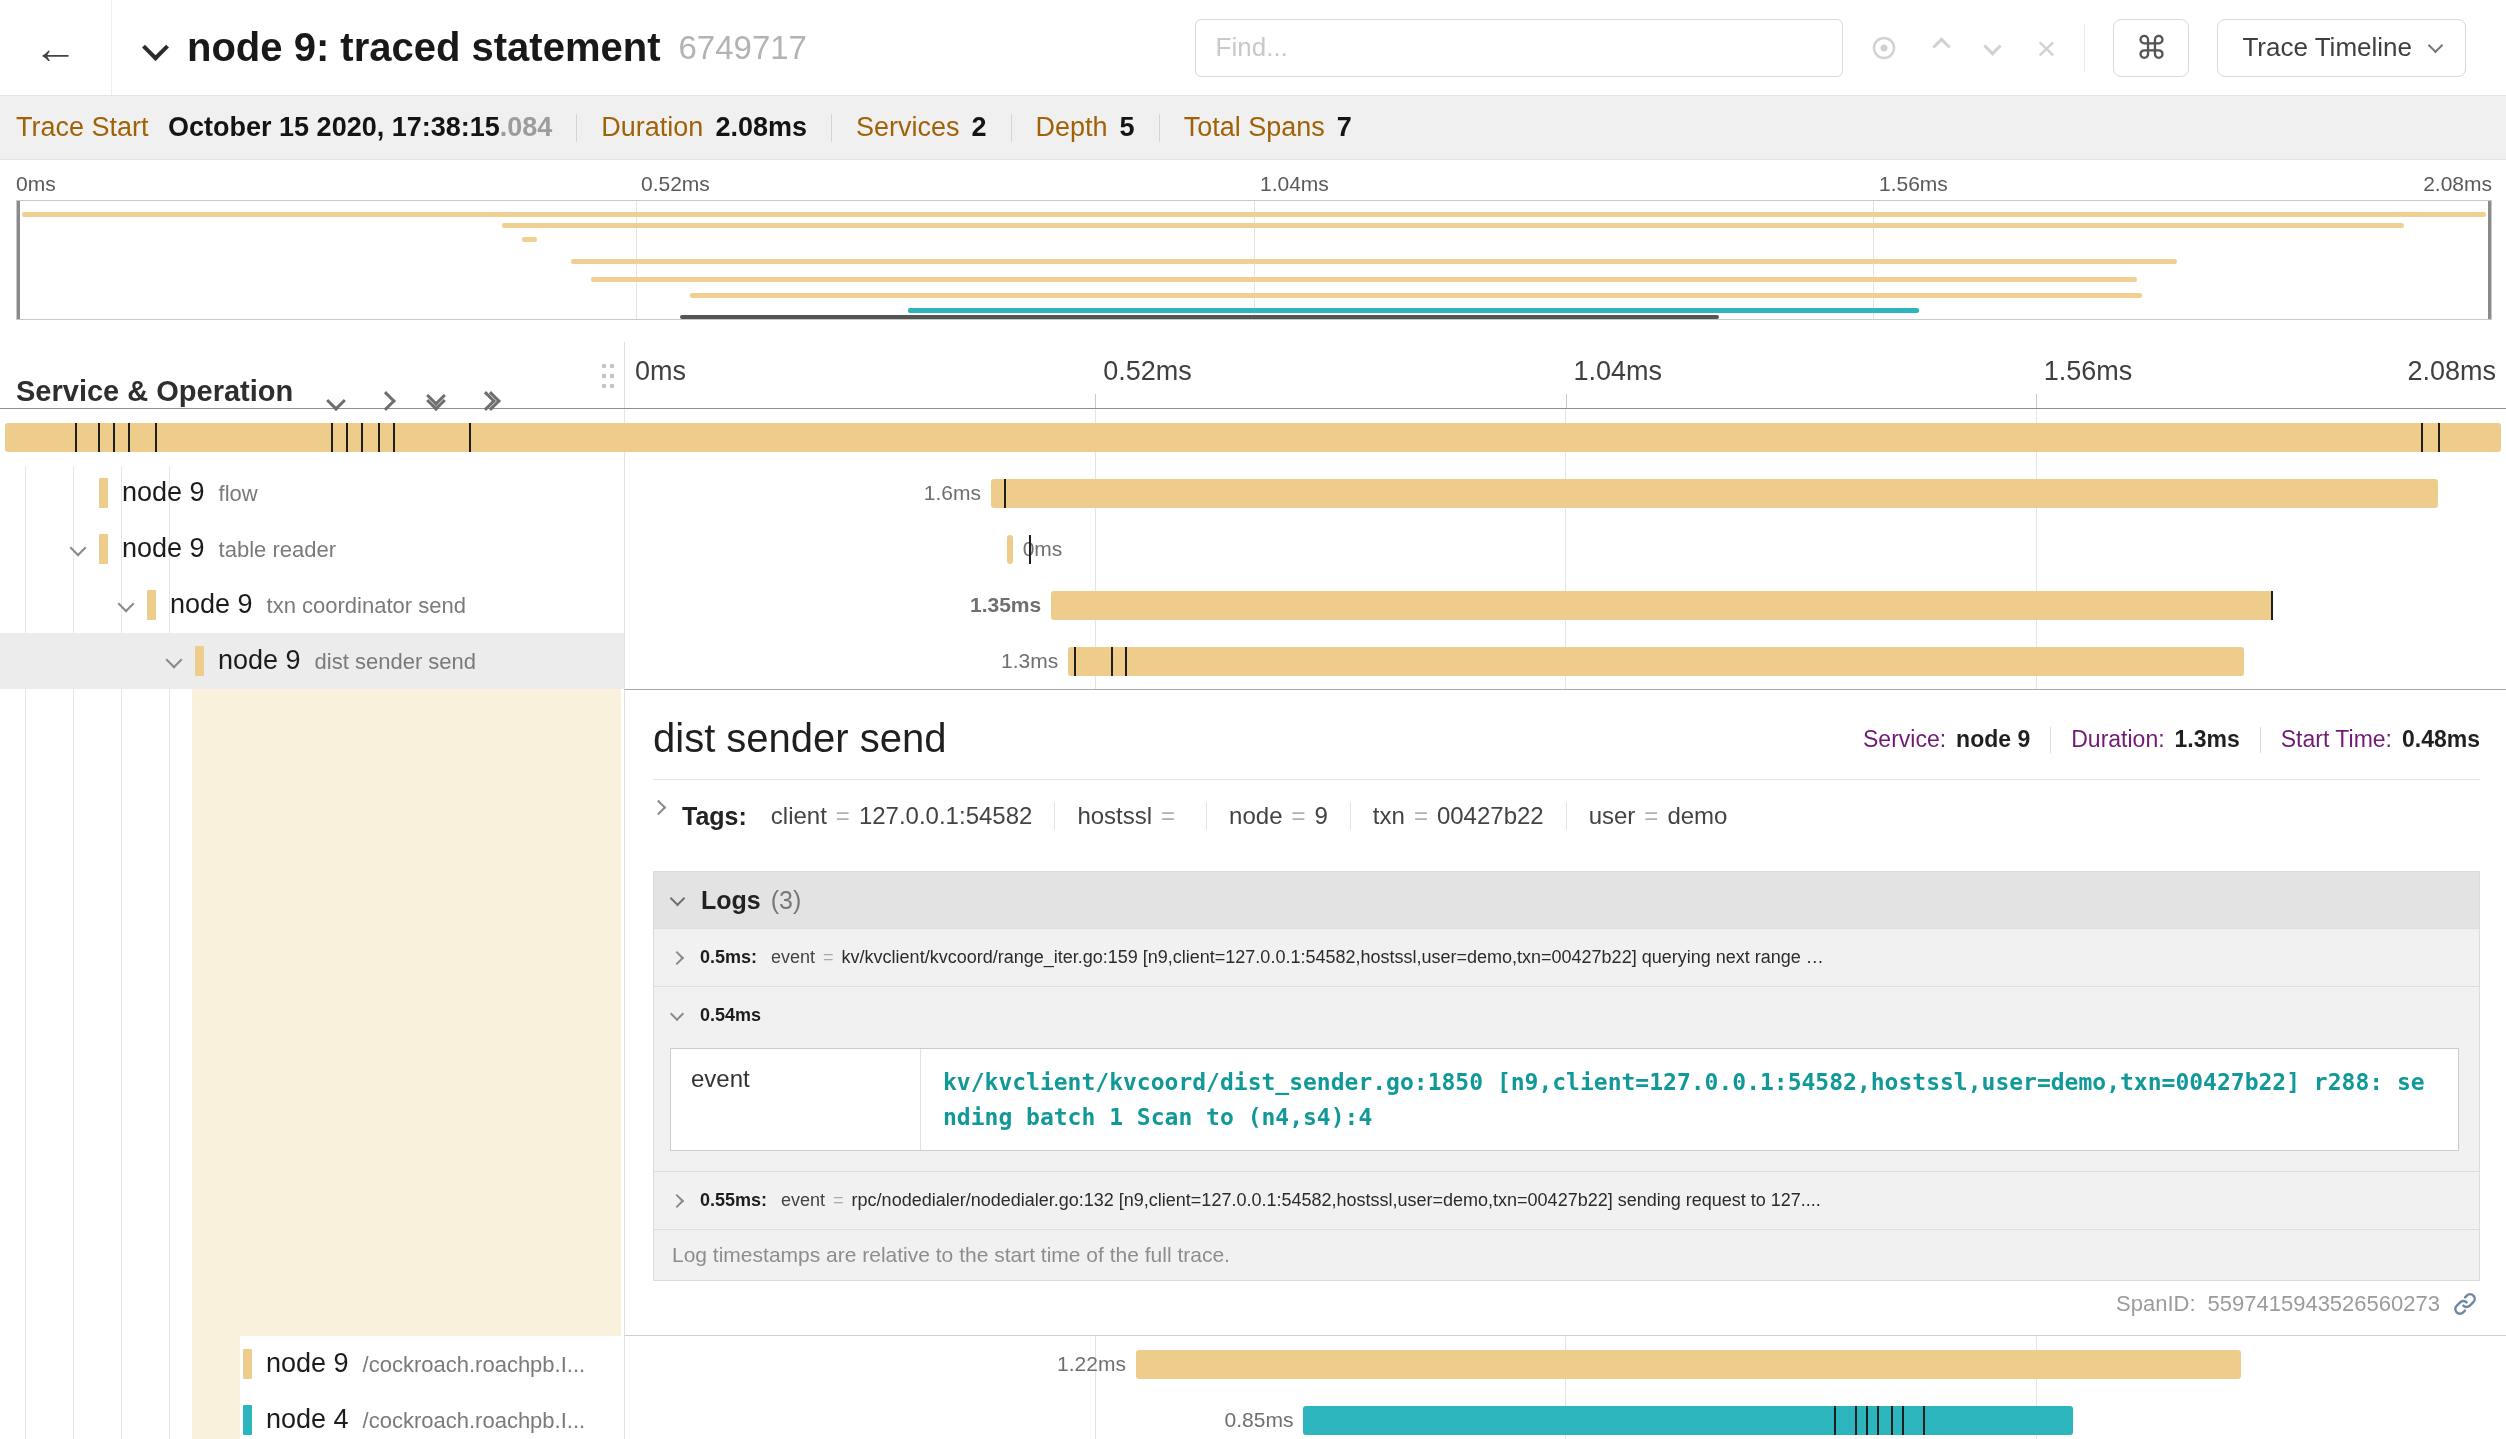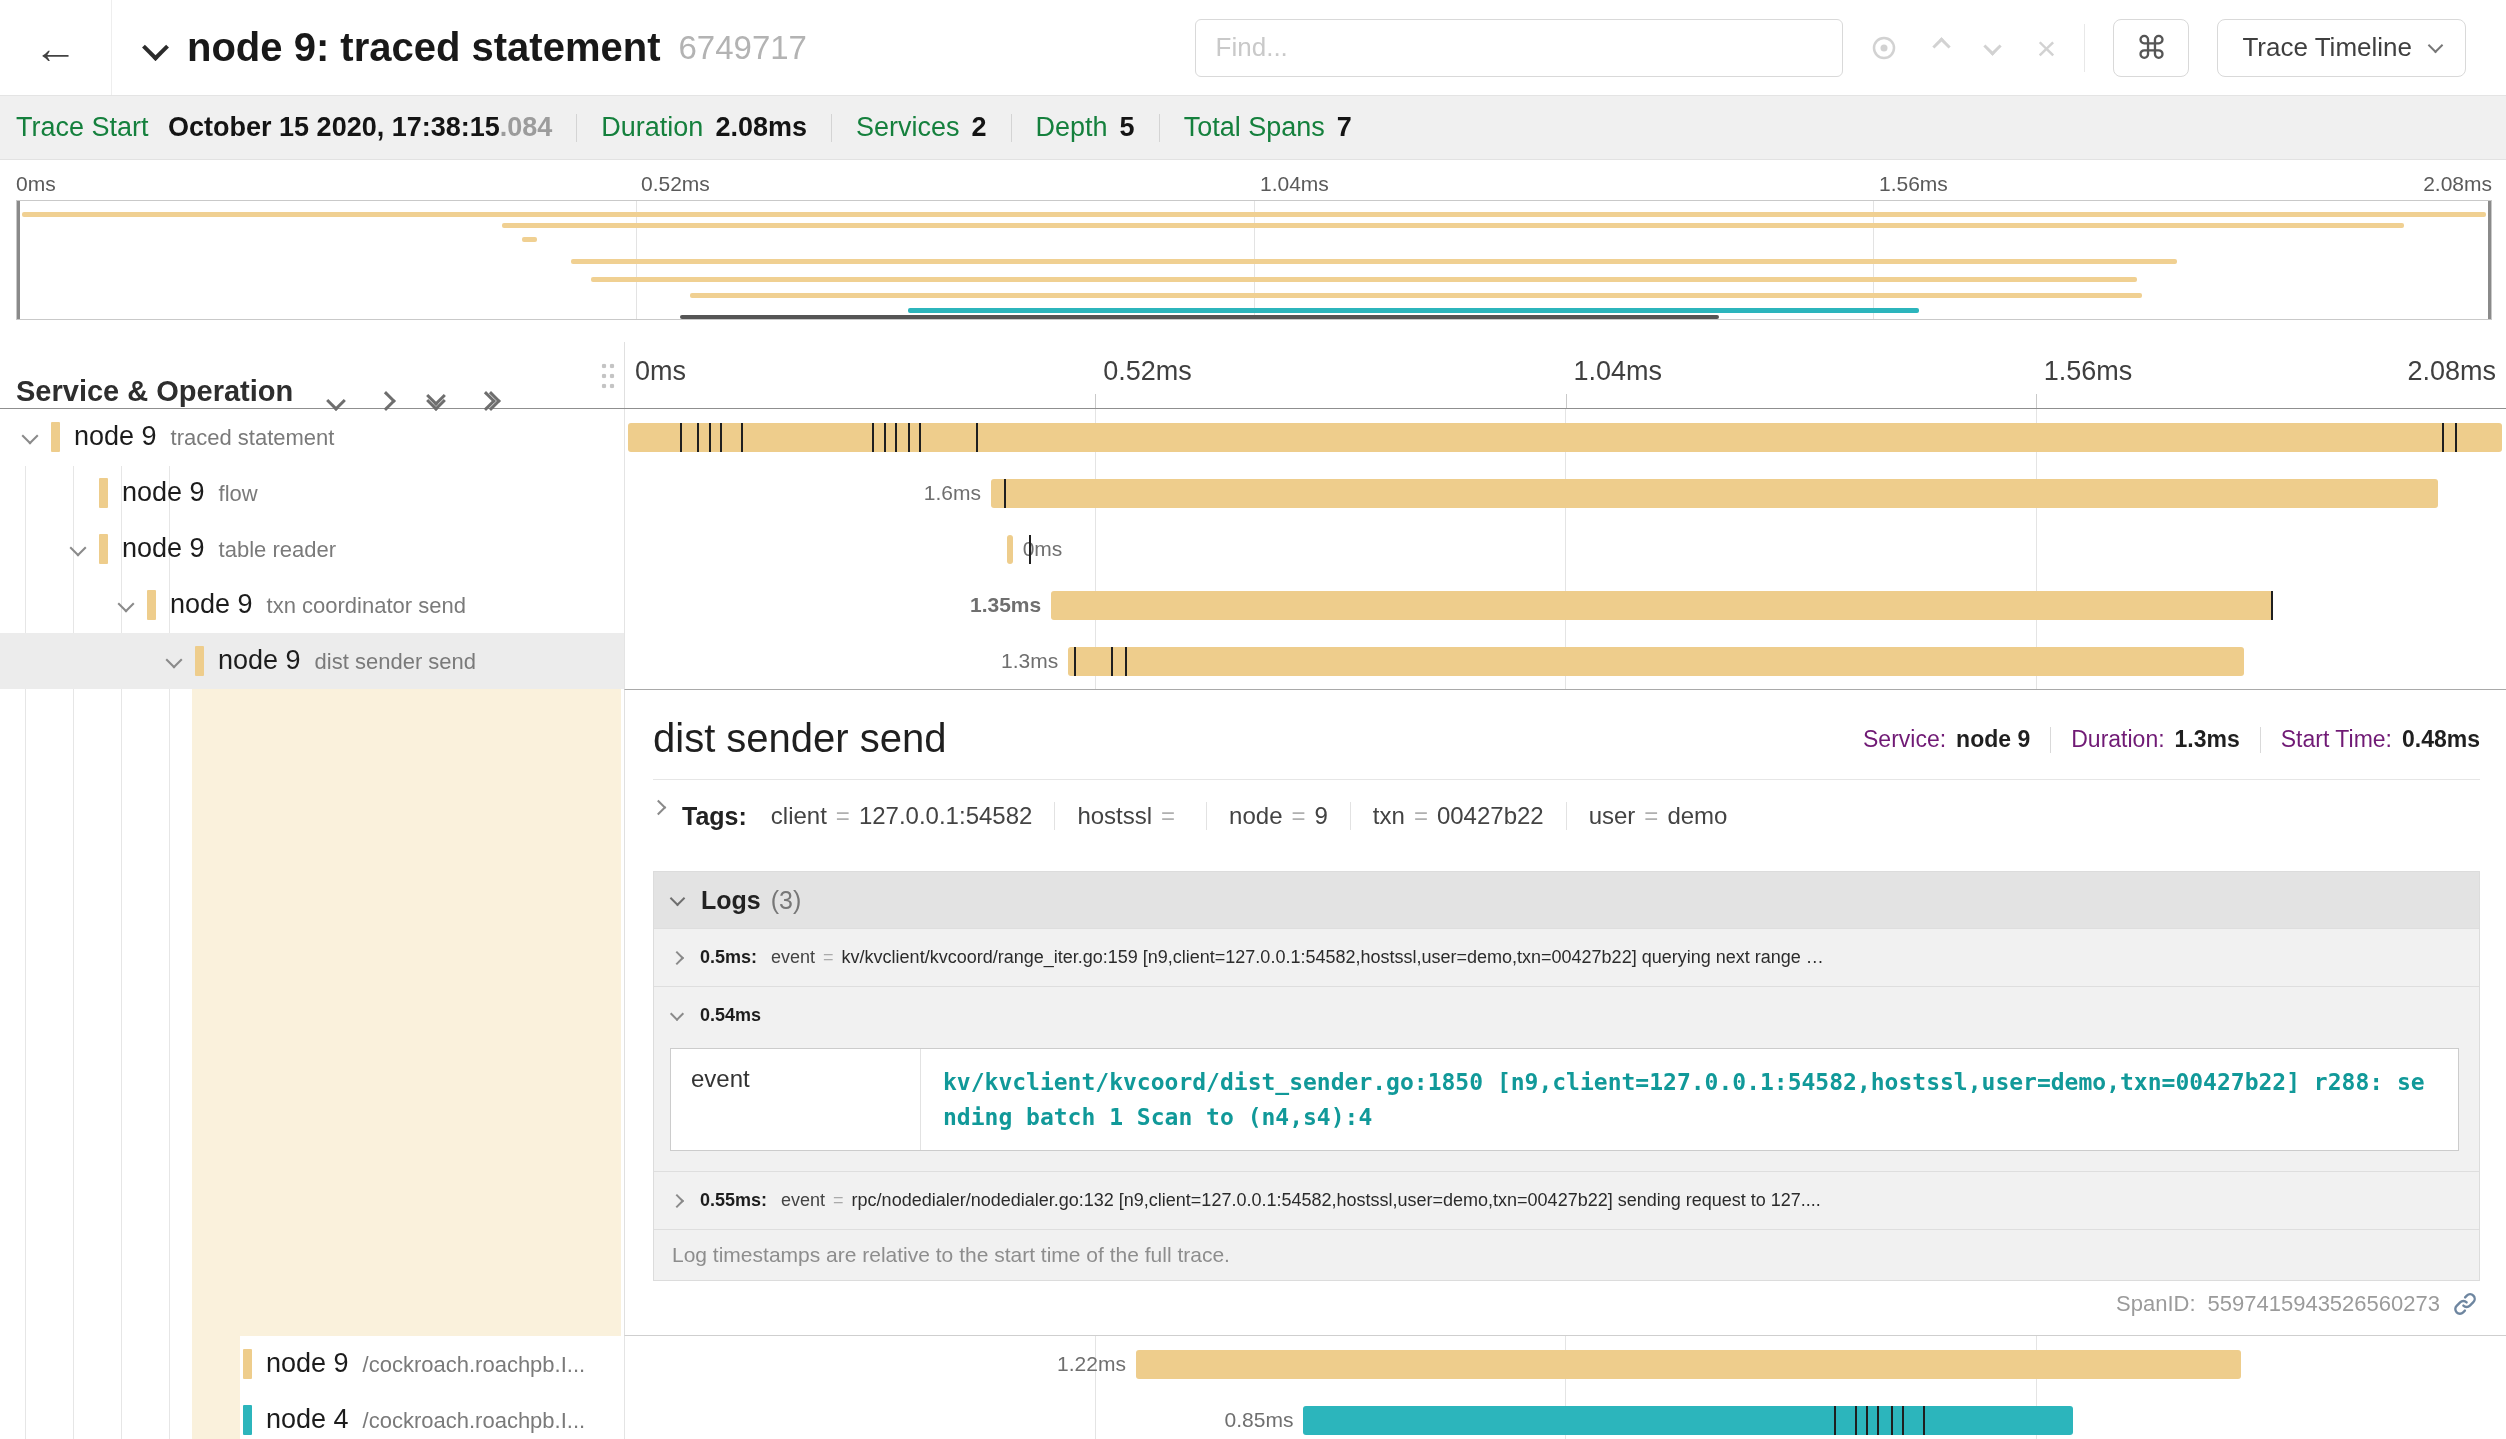--- a/index.html
+++ b/index.html
@@ -25,21 +25,21 @@
   .find-controls{display:flex;align-items:center;gap:38px;margin-left:28px;color:#d2d2d2;flex:none}
   .find-controls .chev{width:13px;height:13px;border-width:3px}
   .fc-x{font-size:34px;line-height:1;font-weight:400}
   .vsep{width:1px;height:48px;background:#e8e8e8;margin:0 28px;flex:none}
   .icon-btn{width:76px;height:58px;border:1px solid #d9d9d9;border-radius:8px;background:#fff;font-size:32px;color:#555;cursor:pointer;flex:none}
   .view-btn{margin-left:28px;height:58px;border:1px solid #d9d9d9;border-radius:8px;background:#fff;font-size:26px;color:#3f3f3f;padding:0 24px;display:flex;align-items:center;gap:18px;cursor:pointer;font-family:inherit;flex:none}
   .view-btn .chev{width:11px;height:11px;border-width:2.5px;margin-top:-5px;color:#777}
 
   
   .summary-bar{height:64px;background:#f0f0f0;border-bottom:1px solid #e2e2e2;display:flex;align-items:center;padding:0 16px;font-size:27px}
-  .sum-label{color:#15803d;margin-right:12px}
+  .sum-label{color:#a16207;margin-right:12px}
   .sum-value{color:#141414;font-weight:700}
   .sum-suffix{color:#9c9c9c;font-weight:700}
   .sum-sep{width:1px;height:28px;background:#d4d4d4;margin:0 24px}
 
   
   .minimap{padding-top:10px}
   .mm-ruler{position:relative;height:28px;margin:0 14px 2px 16px;font-size:21px;color:#5a5a5a}
   .mm-tick{position:absolute;top:2px}
   .mt0{left:0}.mt25{left:25%;padding-left:6px}.mt50{left:50%;padding-left:6px}.mt75{left:75%;padding-left:6px}.mt100{right:0}
   .mm-canvas{position:relative;height:120px;margin:0 14px 0 16px;border:1px solid #c9c9c9;background:#fff}
@@ -252,27 +252,20 @@
   <div class="cream-a"></div>
   <div class="cream-b"></div>
   <div class="tgrid">
     <div class="tg tg0"></div>
       <div class="tg tg25"></div>
       <div class="tg tg50"></div>
       <div class="tg tg75"></div>
   </div>
 
   <div class="srow" style="--d:0">
-    <div class="srow-left">
-      <span class="tree-chev">
-          <i class="chev down"></i>
-        </span>
-      <span class="color-bar" style="background: rgb(238, 205, 140);"></span>
-      <span class="names"><span class="svc">node 9</span><span class="op">traced statement</span></span>
-    </div>
     <div class="srow-right">
       <div class="bar-label" style="right: 99.8%;"></div>
       <div class="bar" style="left: 0.2%; width: 99.6%; background: rgb(238, 205, 140);"></div>
       <div class="ticks">
           <div class="tick" style="left: 3%;"></div>
           <div class="tick" style="left: 3.9%;"></div>
           <div class="tick" style="left: 4.5%;"></div>
           <div class="tick" style="left: 5.1%;"></div>
           <div class="tick" style="left: 6.2%;"></div>
           <div class="tick" style="left: 13.2%;"></div>

